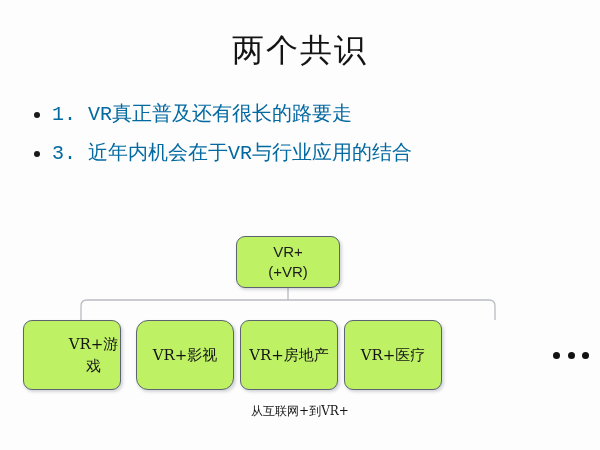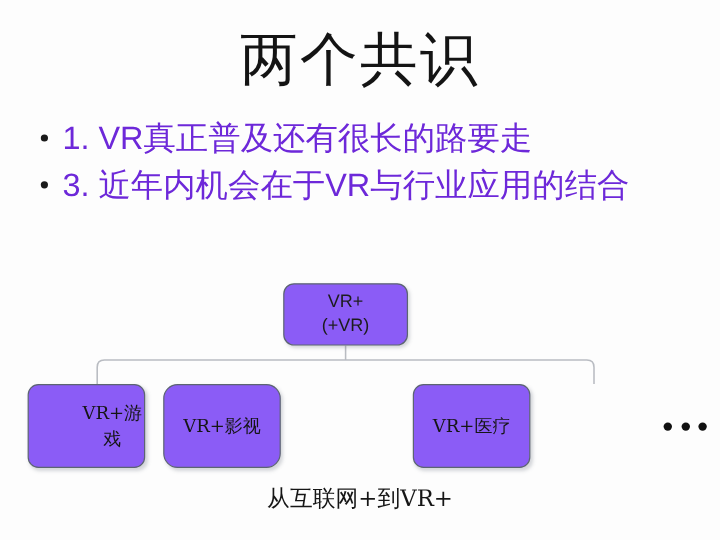--- a/index.html
+++ b/index.html
@@ -16,21 +16,21 @@
     position: relative;
   }
 
   
   .slide-title {
     position: absolute;
     left: 0;
     top: 28px;
     width: 600px;
     text-align: center;
-    font-size: 48px;
+    font-size: 32px;
     line-height: 44px;
     font-weight: 400;
     letter-spacing: 2px;
     color: #141414;
     font-family: "DejaVu Sans", "Liberation Sans", sans-serif;
   }
 
   
   .bullet-list {
     position: absolute;
@@ -46,40 +46,40 @@
   .bullet-dot {
     width: 6px;
     height: 6px;
     border-radius: 50%;
     background: #1a1a1a;
     margin-top: 12px;
     margin-right: 12px;
     flex: 0 0 auto;
   }
   .bullet-text {
-    font-size: 27px;
+    font-size: 20px;
     line-height: 30px;
-    color: #6d28d9;
-    font-family: Liberation Sans, sans-serif;
+    color: #0369a1;
+    font-family: Liberation Mono, monospace;
     white-space: nowrap;
   }
 
   
   .diagram {
     position: absolute;
     left: 0;
     top: 225px;
     width: 600px;
     height: 225px;
   }
 
   .node {
     position: absolute;
     box-sizing: border-box;
-    background: #8b5cf6;
+    background: #bef264;
     border: 1.4px solid #5c6472;
     border-radius: 9px;
     display: flex;
     align-items: center;
     justify-content: center;
     text-align: center;
     box-shadow: 1.5px 2px 3px rgba(90, 100, 115, 0.25);
   }
 
   .node-root {
@@ -141,21 +141,21 @@
     background: #111111;
   }
 
   
   .caption {
     position: absolute;
     left: 0;
     top: 178px;
     width: 600px;
     text-align: center;
-    font-size: 19px;
+    font-size: 12px;
     color: #161616;
     font-family: "DejaVu Serif", "Liberation Serif", serif;
   }
 </style>
 </head>
 <body>
 
 <div class="slide-title">两个共识</div>
 
 <div class="bullet-list">
@@ -189,20 +189,23 @@
   </div>
 
   <div class="node node-child child-0">
     <span>VR+游戏</span>
   </div>
 
   <div class="node node-child child-1">
     <span>VR+影视</span>
   </div>
 
+  <div class="node node-child child-2">
+    <span>VR+房地产</span>
+  </div>
 
   <div class="node node-child child-3">
     <span>VR+医疗</span>
   </div>
 
 
   <div class="ellipsis">
     <span class="dot"></span>
     <span class="dot"></span>
     <span class="dot"></span>

